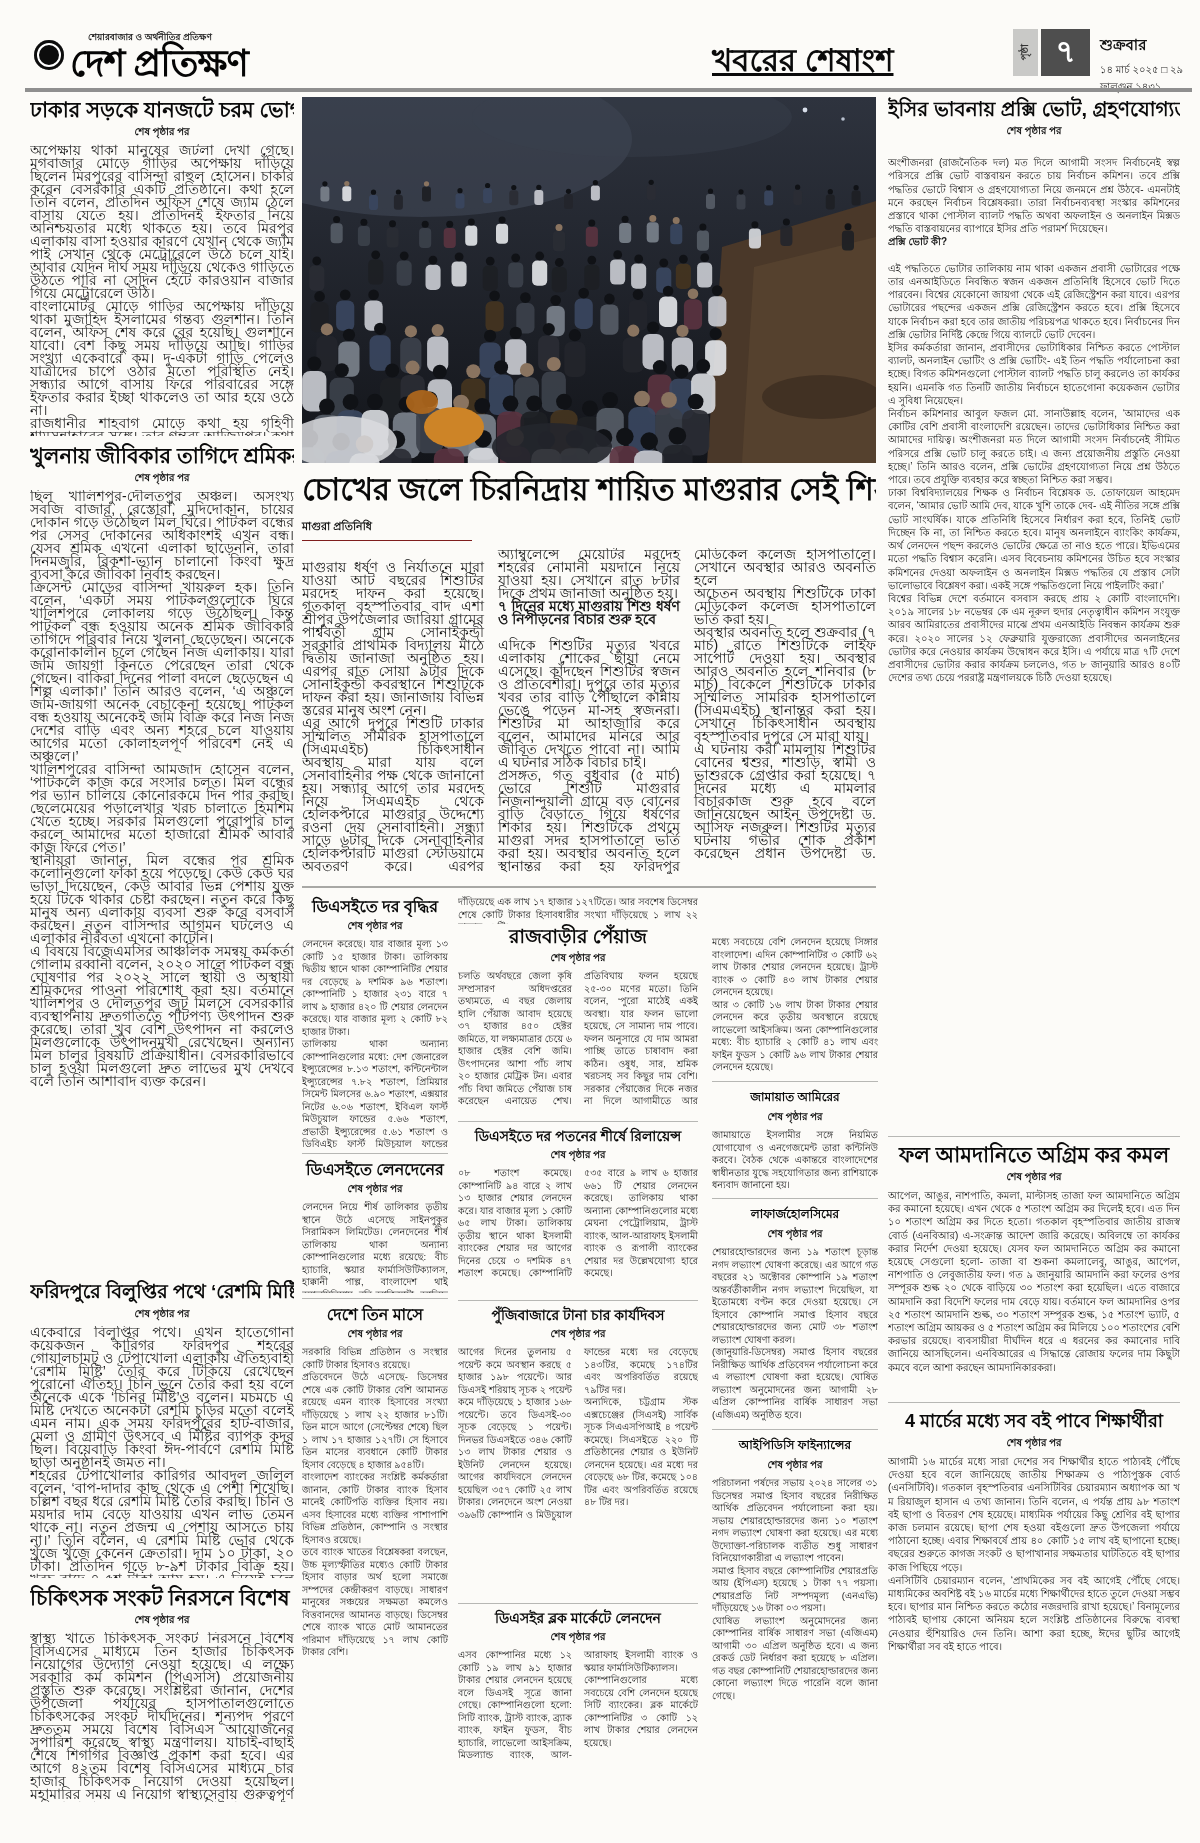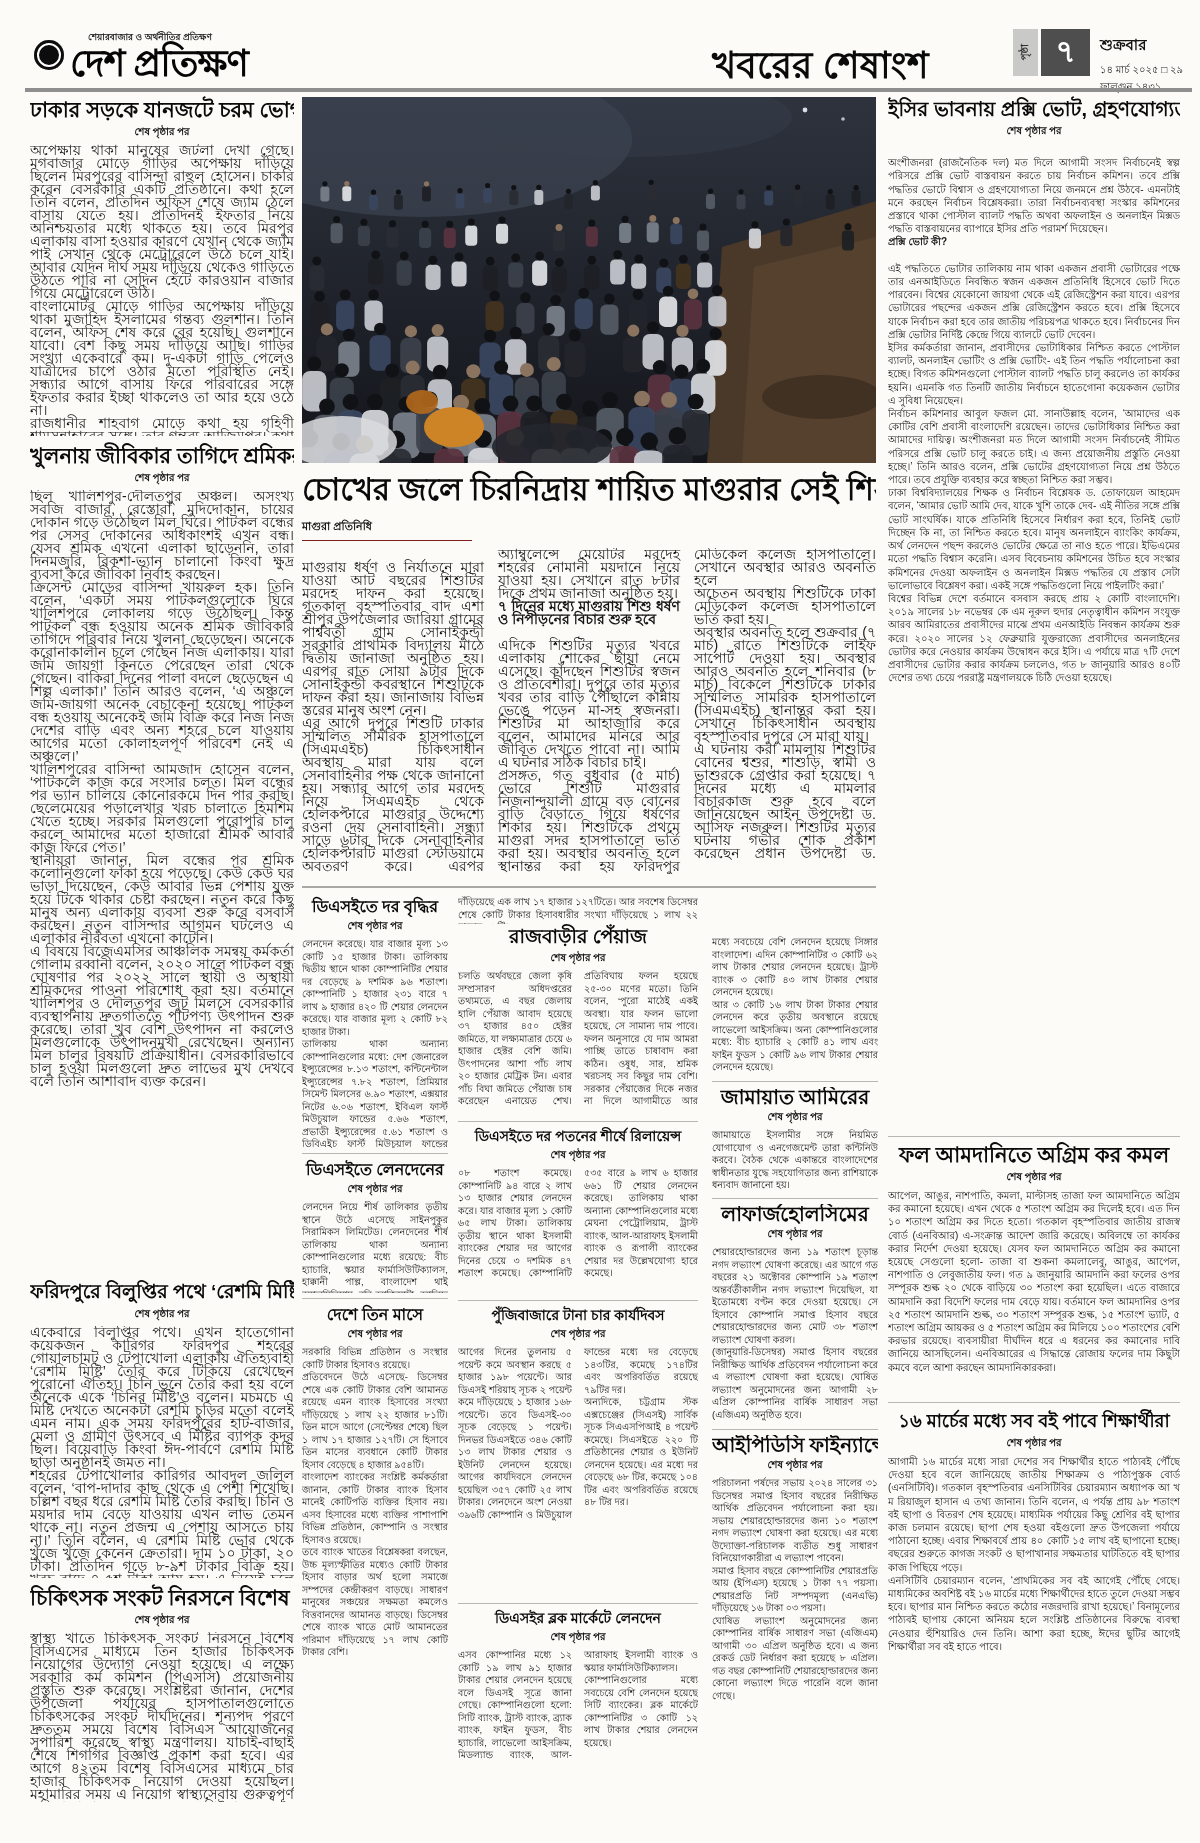--- a/index.html
+++ b/index.html
@@ -4,22 +4,22 @@
 <style>
   html,body{margin:0;padding:0;background:#e9e7e2;}
   .page{position:relative;width:1200px;height:1843px;background:#fcfbf8;overflow:hidden;
         font-family:"Liberation Sans","DejaVu Sans",sans-serif;color:#141414;}
   
   .tagline{position:absolute;left:88px;top:30px;font-size:9px;font-weight:bold;color:#222;}
   .emblem{position:absolute;left:34px;top:40px;width:30px;height:30px;border-radius:50%;
           background:#0d0d0d;box-shadow:inset 0 0 0 3px #0d0d0d, inset 0 0 0 5px #fff;}
   .mast-title{position:absolute;left:70px;top:34px;font-size:37px;font-weight:900;
           letter-spacing:-1px;color:#050505;margin:0;white-space:nowrap;}
-  .section-title{position:absolute;left:712px;top:36px;font-size:37px;font-weight:900;
-          color:#0a0a0a;white-space:nowrap;}
+  .section-title{position:absolute;left:712px;top:36px;font-size:31px;font-weight:900;
+          color:#0a0a0a;white-space:nowrap;text-decoration:underline;}
   .page-label-box{position:absolute;left:1013px;top:29px;width:25px;height:47px;background:#c9c9c7;
           display:flex;align-items:center;justify-content:center;}
   .page-label-box span{writing-mode:vertical-rl;transform:rotate(180deg);font-size:10px;font-weight:bold;color:#333;}
   .page-num-box{position:absolute;left:1041px;top:29px;width:49px;height:47px;background:#4e4e4e;
           color:#fff;font-size:31px;font-weight:bold;display:flex;align-items:center;justify-content:center;}
   .date-block{position:absolute;left:1100px;top:33px;}
   .date-day{font-size:15px;font-weight:bold;}
   .date-line{font-size:10px;margin-top:4px;color:#222;}
   .mast-rule{position:absolute;left:25px;top:88px;width:1167px;height:4px;background:#8f8f8f;}
   
@@ -40,21 +40,21 @@
   .band-rule{position:absolute;left:302px;top:886px;width:574px;height:2px;background:#a8a8a5;}
   .m1{position:absolute;left:302px;top:896px;width:146px;}
   .m1 .h{font-size:16px;line-height:21px;}
   .m1 .body{font-size:9.5px;line-height:12.5px;}
   .m23{position:absolute;left:458px;top:896px;width:240px;}
   .m23 .h{font-size:19px;line-height:25px;}
   .m23 .h.small{font-size:14px;line-height:19px;}
   .m23 .body{font-size:9.5px;line-height:12.5px;}
   .two{column-count:2;column-gap:12px;}
   .m4{position:absolute;left:712px;top:936px;width:166px;}
-  .m4 .h{font-size:20px;line-height:21px;font-family:Liberation Serif, serif;}
+  .m4 .h{font-size:12px;line-height:21px;}
   .m4 .body{font-size:9.5px;line-height:12.5px;}
   .col5{position:absolute;left:888px;top:96px;width:292px;}
   .col5 .h{font-size:20px;line-height:26px;}
   .col5 .h.mid{font-size:21px;}
   .col5 .h.small{font-size:18px;}
   .col5 .body{font-size:10px;line-height:13.2px;}
 </style>
 </head>
 <body>
 
@@ -460,20 +460,20 @@
 ঢাকা বিশ্ববিদ্যালয়ের শিক্ষক ও নির্বাচন বিশ্লেষক ড. তোফায়েল আহমেদ বলেন, ‘আমার ভোট আমি দেব, যাকে খুশি তাকে দেব- এই নীতির সঙ্গে প্রক্সি ভোট সাংঘর্ষিক। যাকে প্রতিনিধি হিসেবে নির্ধারণ করা হবে, তিনিই ভোট দিচ্ছেন কি না, তা নিশ্চিত করতে হবে। মানুষ অনলাইনে ব্যাংকিং কার্যক্রম, অর্থ লেনদেন পছন্দ করলেও ভোটের ক্ষেত্রে তা নাও হতে পারে। ইভিএমের মতো পদ্ধতি বিশ্বাস করেনি। এসব বিবেচনায় কমিশনের উচিত হবে সংস্কার কমিশনের দেওয়া অফলাইন ও অনলাইন মিক্সড পদ্ধতির যে প্রস্তাব সেটা ভালোভাবে বিশ্লেষণ করা। একই সঙ্গে পদ্ধতিগুলো নিয়ে পাইলটিং করা।’
 বিশ্বের বিভিন্ন দেশে বর্তমানে বসবাস করছে প্রায় ২ কোটি বাংলাদেশি। ২০১৯ সালের ১৮ নভেম্বর কে এম নূরুল হুদার নেতৃত্বাধীন কমিশন সংযুক্ত আরব আমিরাতের প্রবাসীদের মাঝে প্রথম এনআইডি নিবন্ধন কার্যক্রম শুরু করে। ২০২০ সালের ১২ ফেব্রুয়ারি যুক্তরাজ্যে প্রবাসীদের অনলাইনের ভোটার করে নেওয়ার কার্যক্রম উদ্বোধন করে ইসি। এ পর্যায়ে মাত্র ৭টি দেশে প্রবাসীদের ভোটার করার কার্যক্রম চললেও, গত ৮ জানুয়ারি আরও ৪০টি দেশের তথ্য চেয়ে পররাষ্ট্র মন্ত্রণালয়কে চিঠি দেওয়া হয়েছে।</span>
       </div>
     </section>
     <section class="art sep">
       <h2 class="h mid">ফল আমদানিতে অগ্রিম কর কমল</h2>
       <div class="cont">শেষ পৃষ্ঠার পর</div>
       <div class="body" style="height:208px">আপেল, আঙুর, নাশপাতি, কমলা, মাল্টাসহ তাজা ফল আমদানিতে অগ্রিম কর কমানো হয়েছে। এখন থেকে ৫ শতাংশ অগ্রিম কর দিলেই হবে। এত দিন ১০ শতাংশ অগ্রিম কর দিতে হতো। গতকাল বৃহস্পতিবার জাতীয় রাজস্ব বোর্ড (এনবিআর) এ-সংক্রান্ত আদেশ জারি করেছে। অবিলম্বে তা কার্যকর করার নির্দেশ দেওয়া হয়েছে। যেসব ফল আমদানিতে অগ্রিম কর কমানো হয়েছে সেগুলো হলো- তাজা বা শুকনা কমলালেবু, আঙুর, আপেল, নাশপাতি ও লেবুজাতীয় ফল। গত ৯ জানুয়ারি আমদানি করা ফলের ওপর সম্পূরক শুল্ক ২০ থেকে বাড়িয়ে ৩০ শতাংশ করা হয়েছিল। এতে বাজারে আমদানি করা বিদেশি ফলের দাম বেড়ে যায়। বর্তমানে ফল আমদানির ওপর ২৫ শতাংশ আমদানি শুল্ক, ৩০ শতাংশ সম্পূরক শুল্ক, ১৫ শতাংশ ভ্যাট, ৫ শতাংশ অগ্রিম আয়কর ও ৫ শতাংশ অগ্রিম কর মিলিয়ে ১০০ শতাংশের বেশি করভার রয়েছে। ব্যবসায়ীরা দীর্ঘদিন ধরে এ ধরনের কর কমানোর দাবি জানিয়ে আসছিলেন। এনবিআরের এ সিদ্ধান্তে রোজায় ফলের দাম কিছুটা কমবে বলে আশা করছেন আমদানিকারকরা।</div>
     </section>
     <section class="art sep">
-      <h2 class="h small">১৬ মার্চের মধ্যে সব বই পাবে শিক্ষার্থীরা</h2>
+      <h2 class="h small">4 মার্চের মধ্যে সব বই পাবে শিক্ষার্থীরা</h2>
       <div class="cont">শেষ পৃষ্ঠার পর</div>
       <div class="body" style="height:356px">আগামী ১৬ মার্চের মধ্যে সারা দেশের সব শিক্ষার্থীর হাতে পাঠ্যবই পৌঁছে দেওয়া হবে বলে জানিয়েছে জাতীয় শিক্ষাক্রম ও পাঠ্যপুস্তক বোর্ড (এনসিটিবি)। গতকাল বৃহস্পতিবার এনসিটিবির চেয়ারম্যান অধ্যাপক আ খ ম রিয়াজুল হাসান এ তথ্য জানান। তিনি বলেন, এ পর্যন্ত প্রায় ৯৮ শতাংশ বই ছাপা ও বিতরণ শেষ হয়েছে। মাধ্যমিক পর্যায়ের কিছু শ্রেণির বই ছাপার কাজ চলমান রয়েছে। ছাপা শেষ হওয়া বইগুলো দ্রুত উপজেলা পর্যায়ে পাঠানো হচ্ছে। এবার শিক্ষাবর্ষে প্রায় ৪০ কোটি ১৫ লাখ বই ছাপানো হচ্ছে। বছরের শুরুতে কাগজ সংকট ও ছাপাখানার সক্ষমতার ঘাটতিতে বই ছাপার কাজ পিছিয়ে পড়ে।
 এনসিটিবি চেয়ারম্যান বলেন, ‘প্রাথমিকের সব বই আগেই পৌঁছে গেছে। মাধ্যমিকের অবশিষ্ট বই ১৬ মার্চের মধ্যে শিক্ষার্থীদের হাতে তুলে দেওয়া সম্ভব হবে। ছাপার মান নিশ্চিত করতে কঠোর নজরদারি রাখা হয়েছে।’ বিনামূল্যের পাঠ্যবই ছাপায় কোনো অনিয়ম হলে সংশ্লিষ্ট প্রতিষ্ঠানের বিরুদ্ধে ব্যবস্থা নেওয়ার হুঁশিয়ারিও দেন তিনি। আশা করা হচ্ছে, ঈদের ছুটির আগেই শিক্ষার্থীরা সব বই হাতে পাবে।</div>
     </section>
   </div>
 
 </div>
 
 </body></html>

